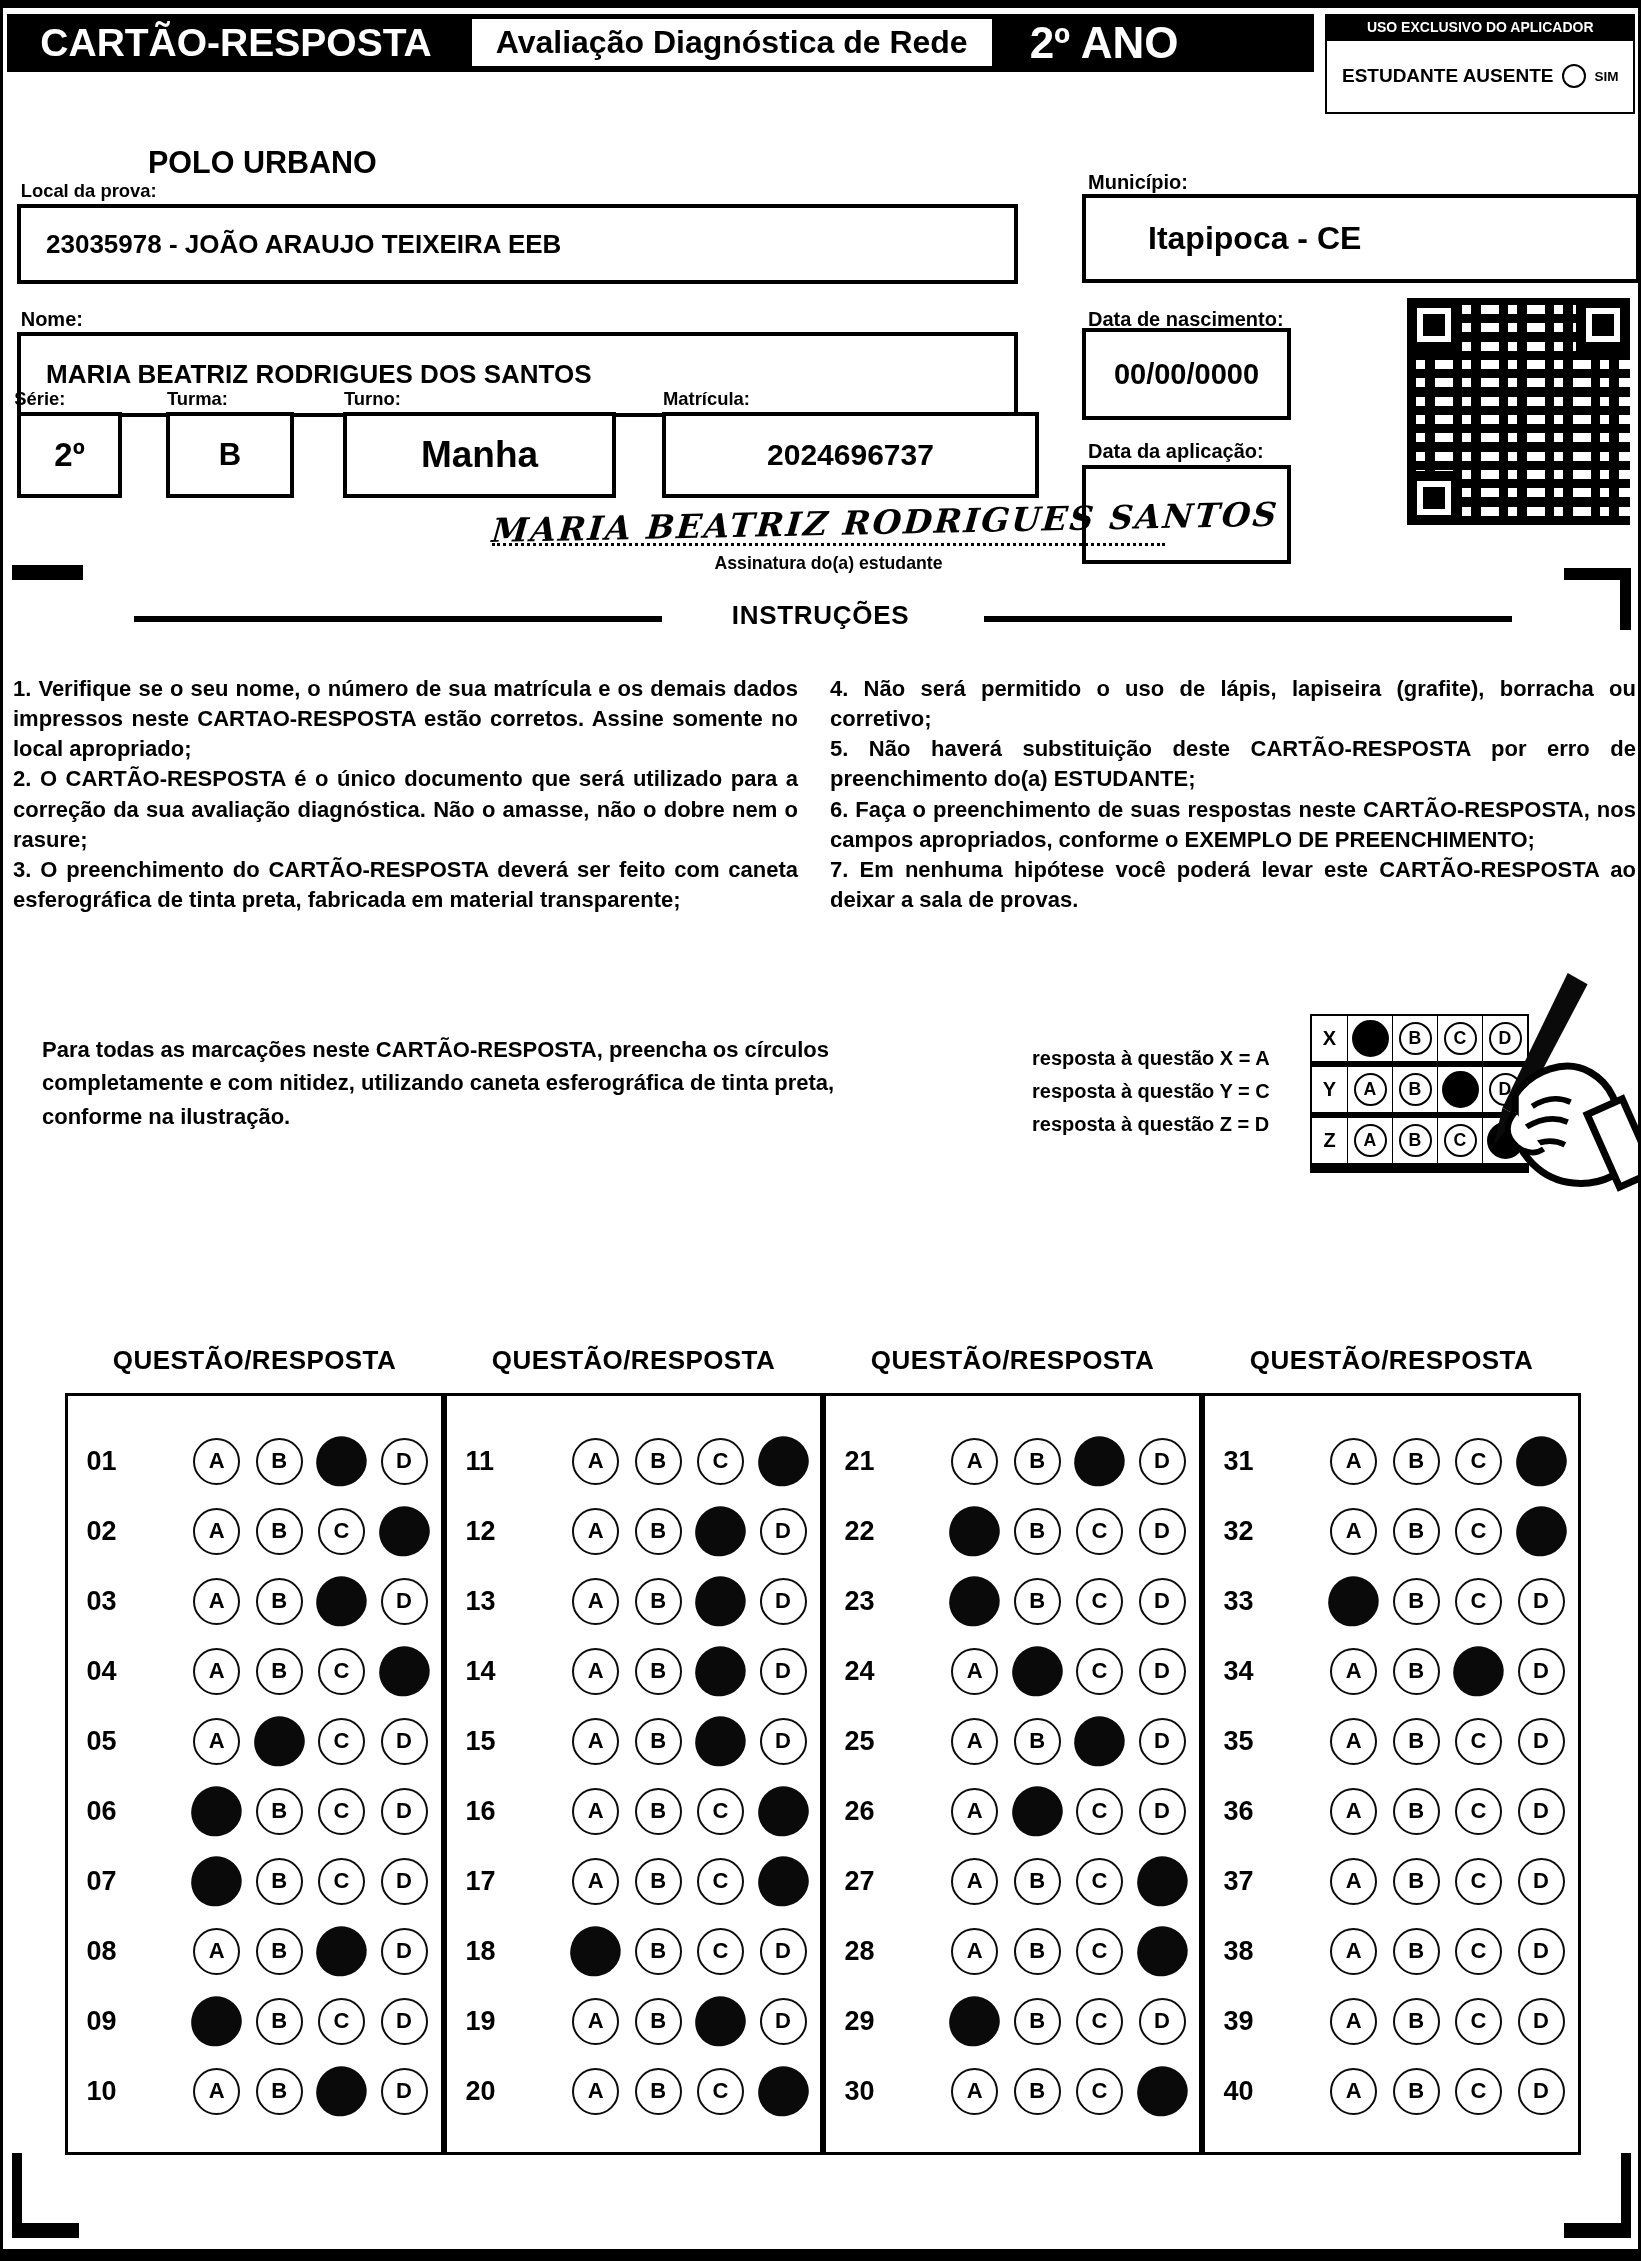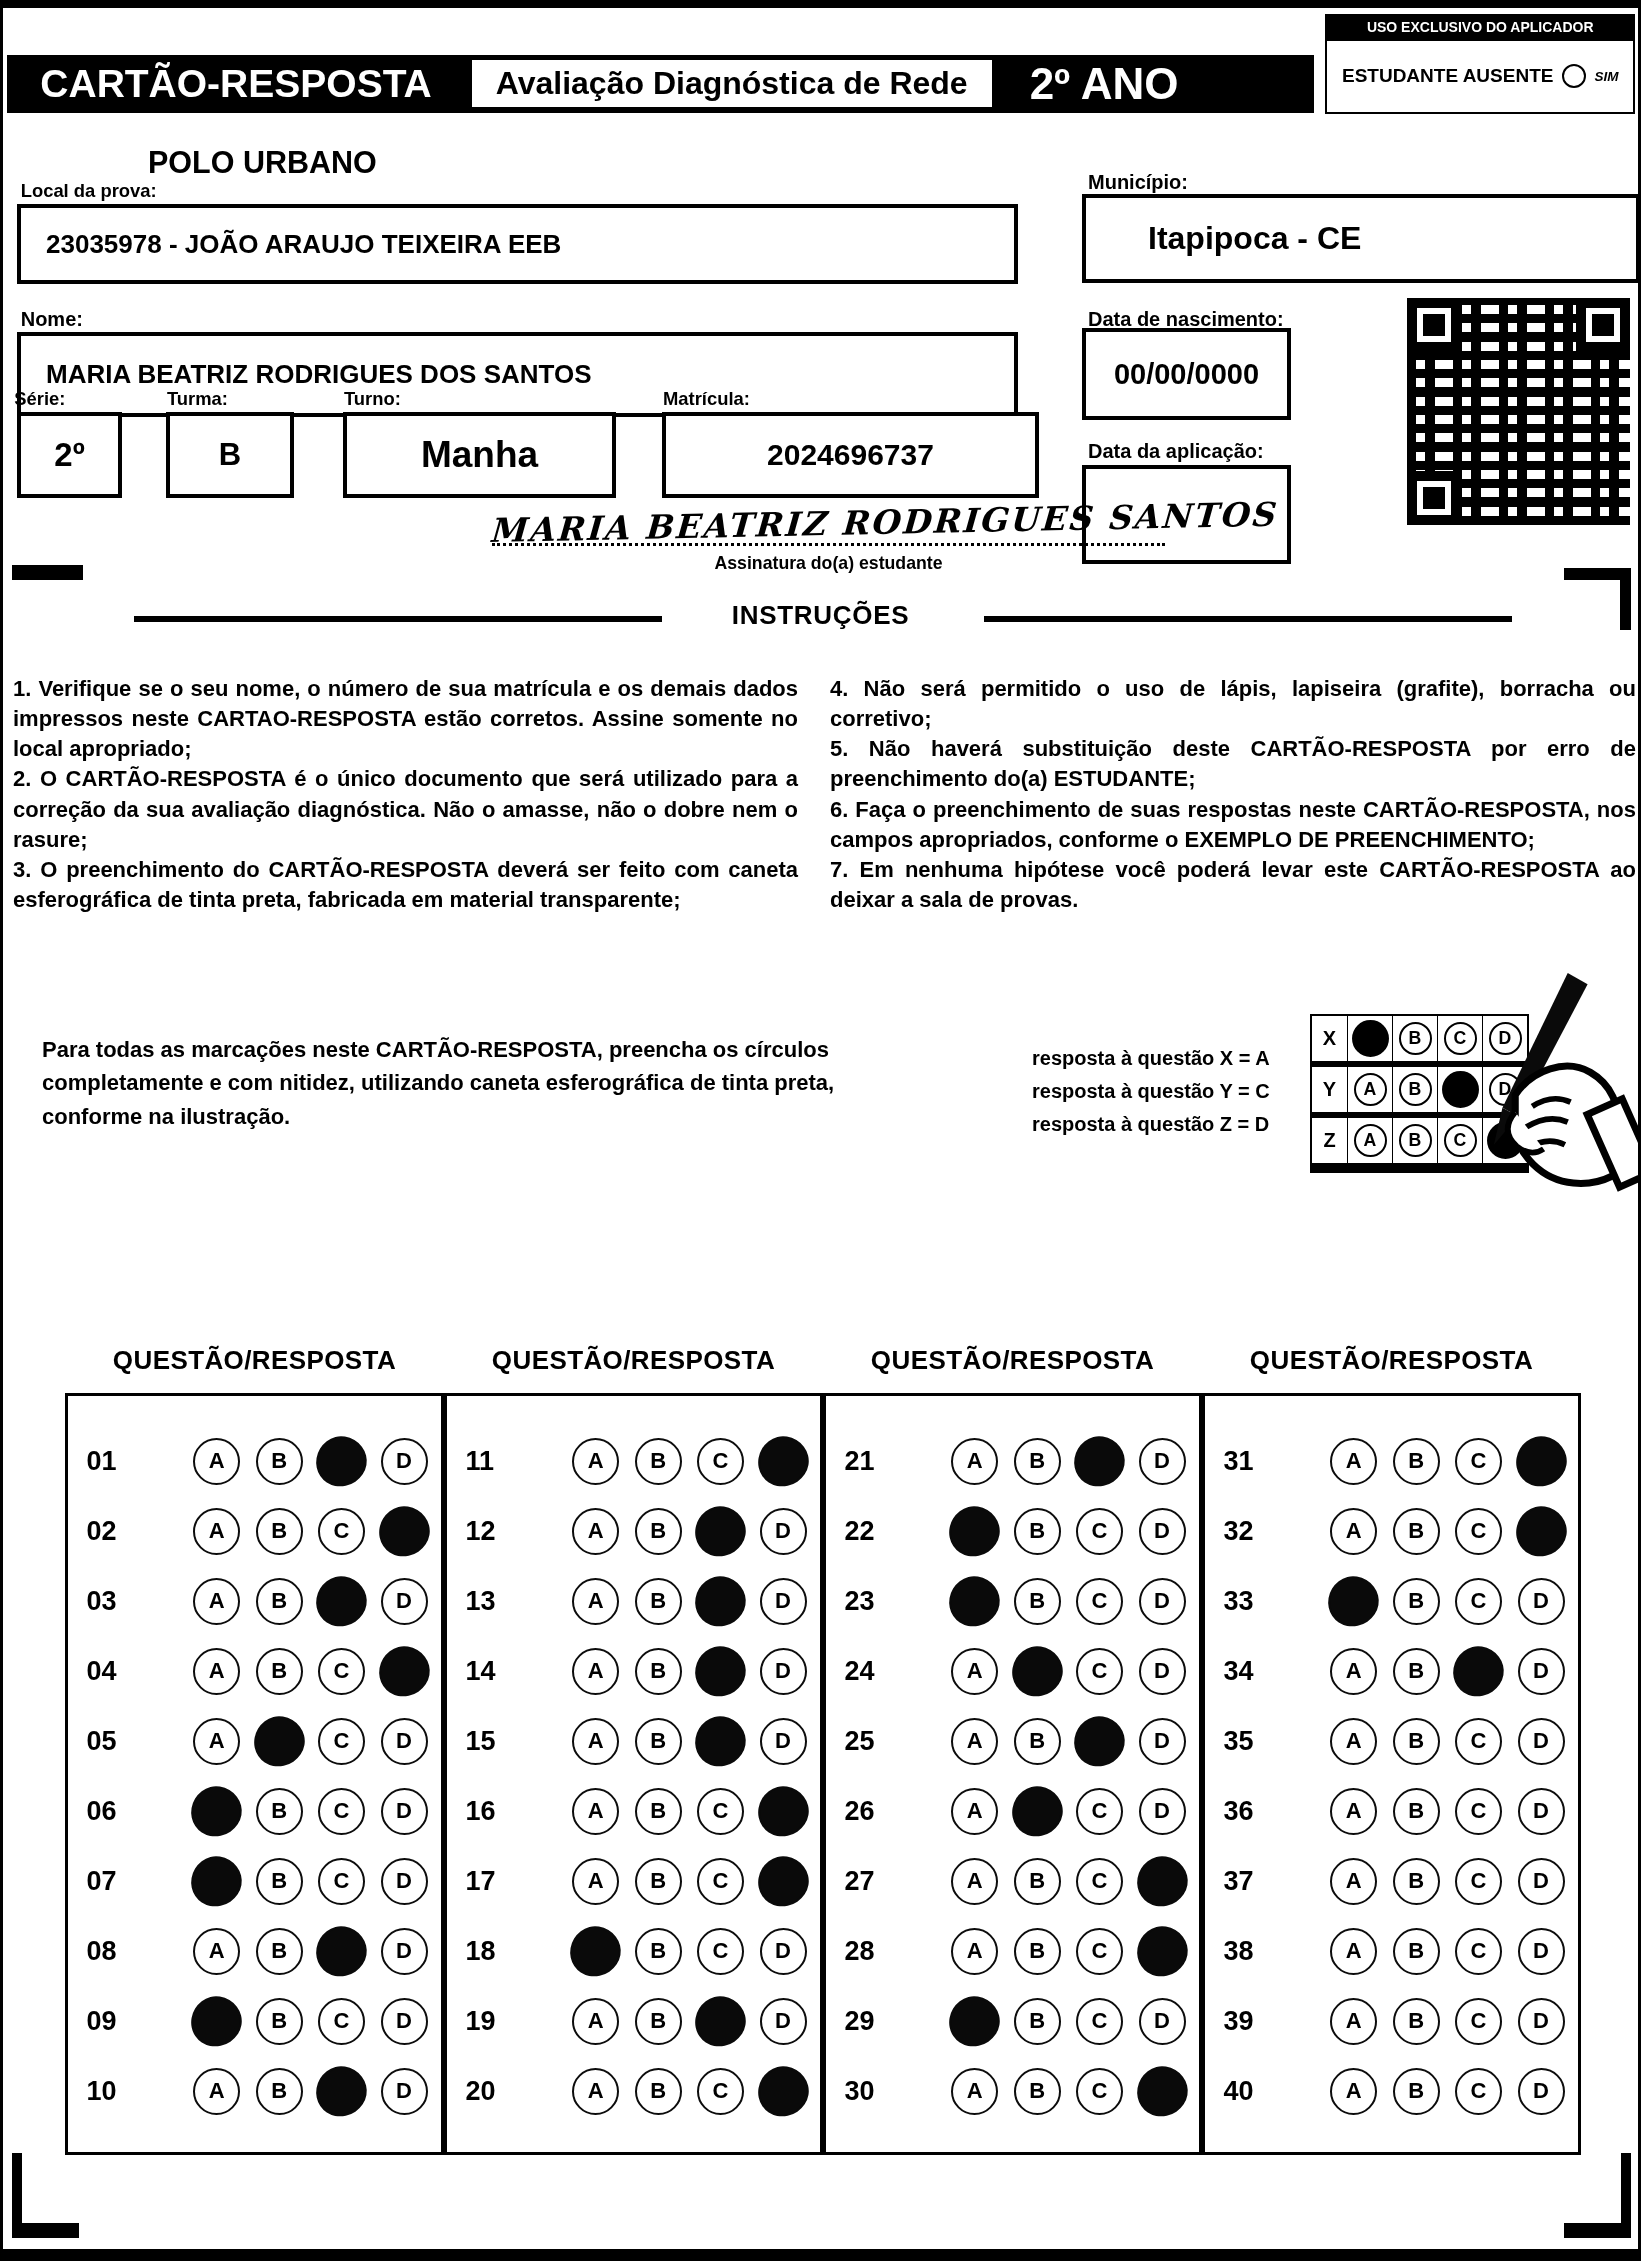--- a/index.html
+++ b/index.html
@@ -1,28 +1,28 @@
 <!DOCTYPE html>
 <html style="font-size:11.3px"><head>
 <meta charset="utf-8">
 <style>
   html,body{margin:0;padding:0;background:#888;}
   .page{position:relative;width:1641px;height:2261px;background:#fff;box-sizing:border-box;
     border-top:8.5px solid #000;border-bottom:12.8px solid #000;border-left:3.5px solid #000;border-right:3.5px solid #000;
     font-family:"Liberation Sans",sans-serif;font-weight:700;color:#000;overflow:hidden;}
   
-  .header-bar{position:absolute;left:4.3px;top:5.7px;width:1307px;height:58px;background:#000;display:flex;align-items:center;margin-top:41px;}
+  .header-bar{position:absolute;left:4.3px;top:5.7px;width:1307px;height:58px;background:#000;display:flex;align-items:center;}
   .h-title{color:#fff;font-size:39px;margin-left:33px;white-space:nowrap;}
   .h-subbox{background:#fff;margin-left:40px;height:47px;display:flex;align-items:center;padding:0 24px;font-size:32px;white-space:nowrap;}
   .h-grade{color:#fff;font-size:44px;margin-left:38px;white-space:nowrap;text-align:center;}
   .aplicador{position:absolute;right:2.8px;top:5.7px;width:310px;}
   .ap-strip{background:#000;color:#fff;text-align:center;font-size:14px;height:27px;line-height:27px;}
   .ap-body{border:2.8px solid #000;border-top:none;height:71px;display:flex;align-items:center;justify-content:center;gap:8.5px;font-size:19px;}
   .ap-circle{width:24px;height:24px;border:2.8px solid #000;border-radius:50%;box-sizing:border-box;flex:none;}
-  .ap-sim{font-size:13.5px;font-style:italic;}
+  .ap-sim{font-size:13.5px;}
   
   .lbl{position:absolute;font-size:18.4px;white-space:nowrap;}
   .box{position:absolute;border:4.3px solid #000;display:flex;align-items:center;box-sizing:border-box;background:#fff;}
   .local-value{position:absolute;left:145px;top:137px;font-size:30.5px;}
   .school-box{left:14px;top:196px;width:1001px;height:80px;padding-left:25px;font-size:26px;}
   .municipio-box{left:1079px;top:186px;width:558px;height:89px;padding-left:62px;font-size:32px;}
   .nome-box{left:14px;top:324px;width:1001px;height:85px;padding-left:25px;font-size:26px;}
   .nasc-box{left:1079px;top:320px;width:209px;height:92px;justify-content:center;font-size:29px;}
   .serie-box{left:14px;top:404px;width:105px;height:86px;justify-content:center;font-size:33px;}
   .turma-box{left:163px;top:404px;width:128px;height:86px;justify-content:center;font-size:31px;}

